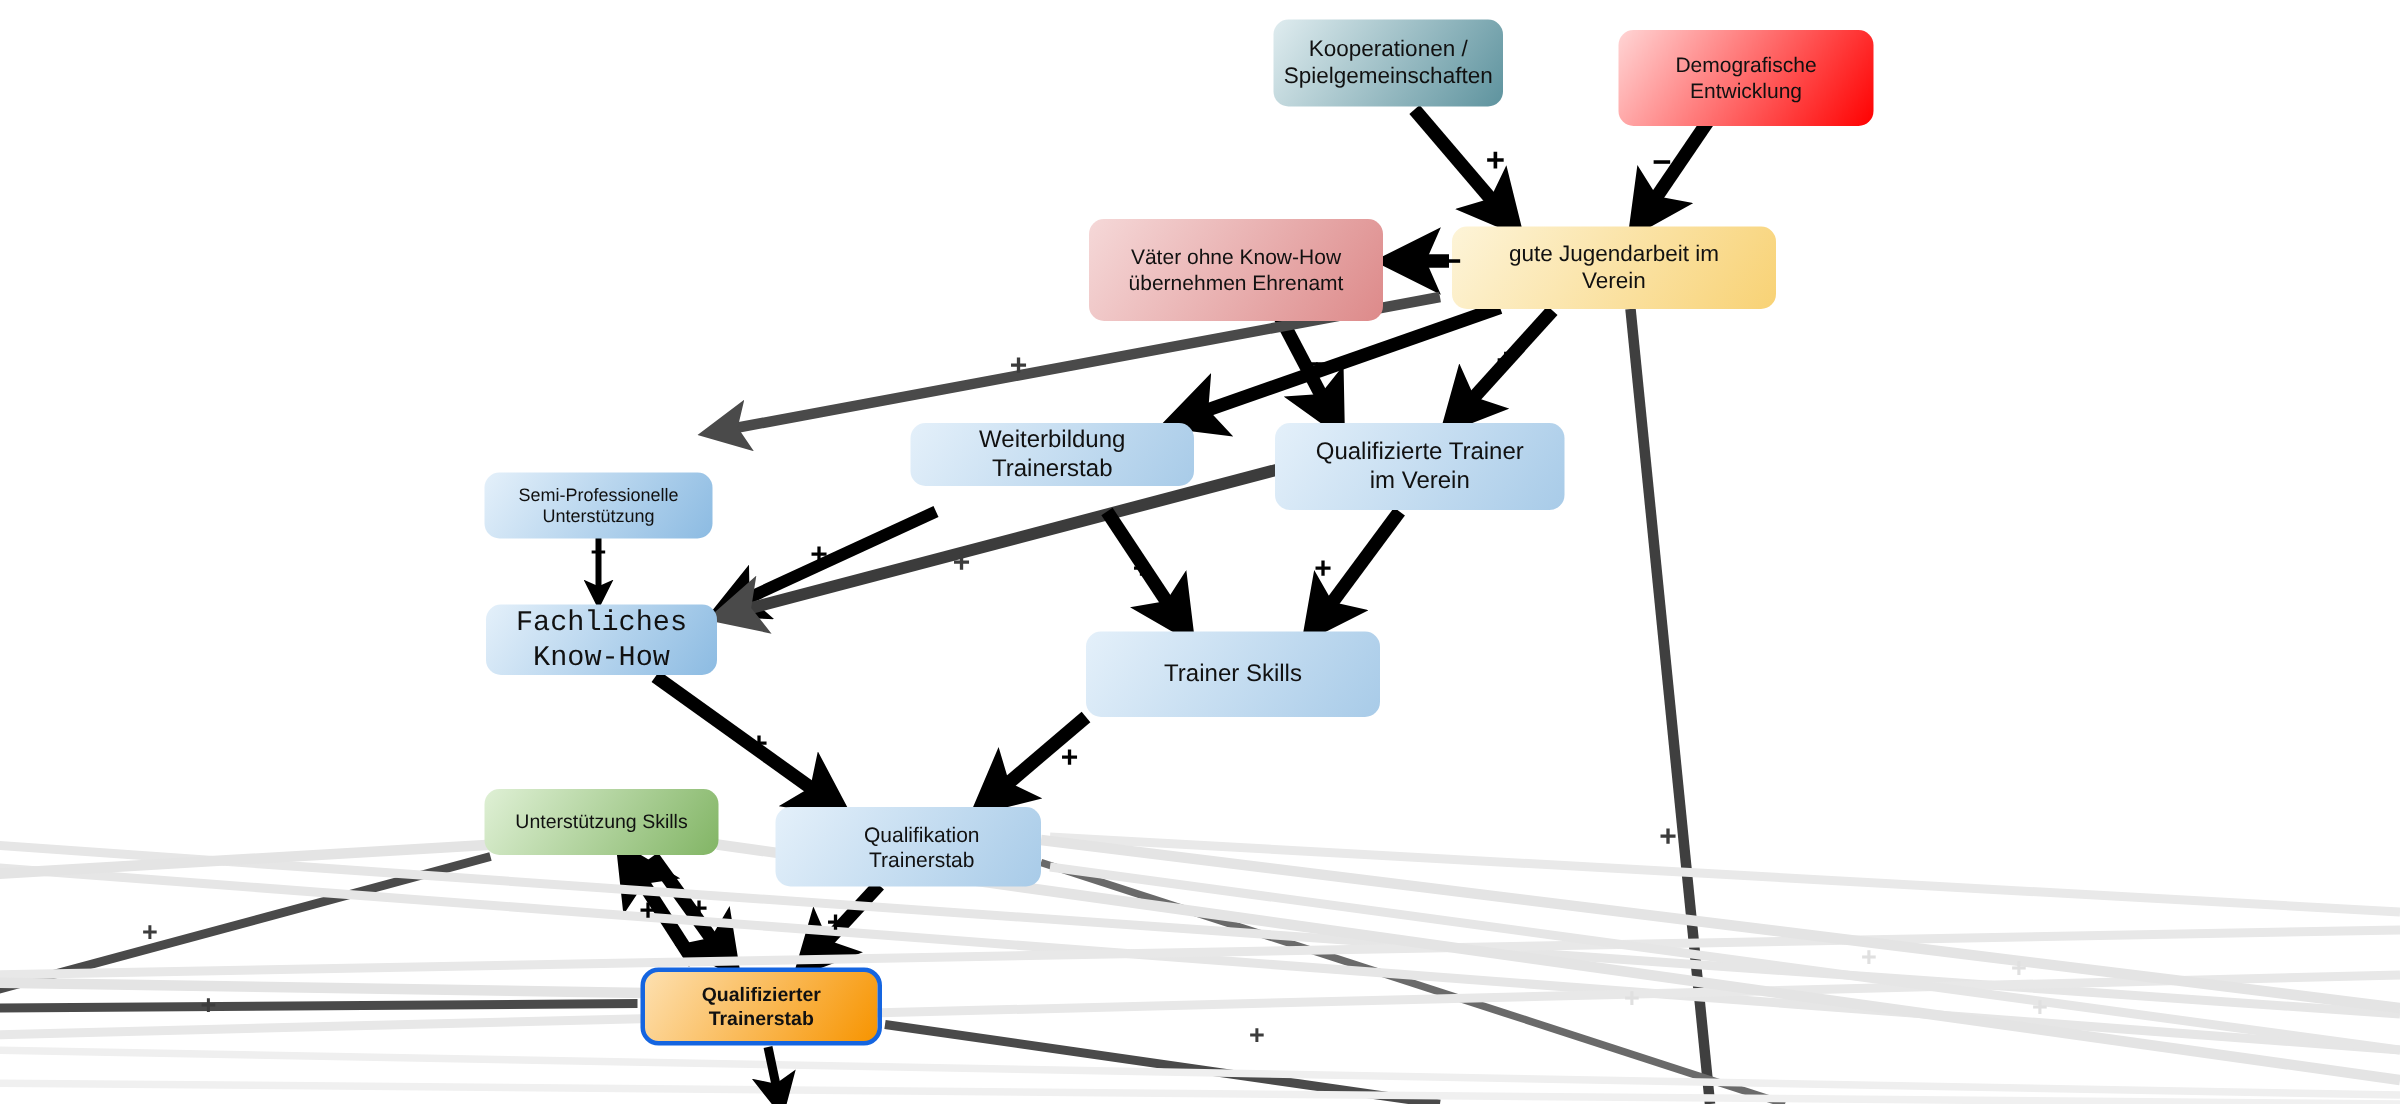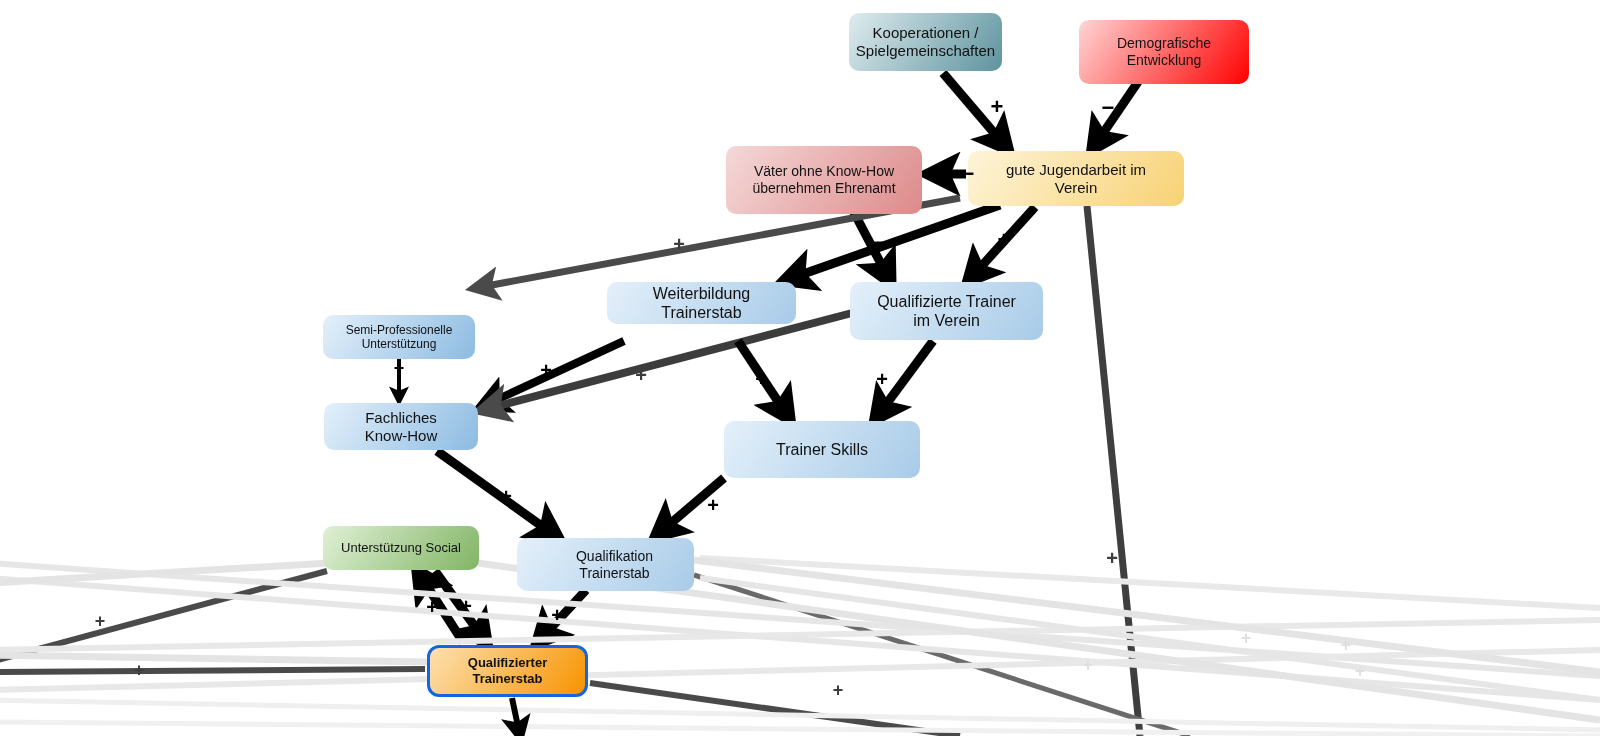--- a/index.html
+++ b/index.html
@@ -135,22 +135,22 @@
       <div class="node" style="left: 968px; top: 151px; width: 216px; height: 55px; font-size: 15px; color: rgb(17, 17, 17); background: linear-gradient(125deg, rgb(253, 244, 216) 0%, rgb(248, 210, 117) 100%);">gute Jugendarbeit im
 Verein</div>
       <div class="node" style="left: 726px; top: 146px; width: 196px; height: 68px; font-size: 14px; color: rgb(17, 17, 17); background: linear-gradient(125deg, rgb(245, 216, 216) 0%, rgb(221, 138, 138) 100%);">Väter ohne Know-How
 übernehmen Ehrenamt</div>
       <div class="node" style="left: 323px; top: 271px; width: 152px; height: 44px; font-size: 12px; color: rgb(17, 17, 17); background: linear-gradient(125deg, rgb(228, 240, 250) 0%, rgb(140, 187, 226) 100%); margin-top: 44px;">Semi-Professionelle
 Unterstützung</div>
       <div class="node" style="left: 607px; top: 282px; width: 189px; height: 42px; font-size: 16px; color: rgb(17, 17, 17); background: linear-gradient(125deg, rgb(228, 240, 250) 0%, rgb(168, 203, 232) 100%);">Weiterbildung
 Trainerstab</div>
       <div class="node" style="left: 850px; top: 282px; width: 193px; height: 58px; font-size: 16px; color: rgb(17, 17, 17); background: linear-gradient(125deg, rgb(228, 240, 250) 0%, rgb(168, 203, 232) 100%);">Qualifizierte Trainer
 im Verein</div>
-      <div class="node" style="left: 324px; top: 403px; width: 154px; height: 47px; font-size: 15px; color: rgb(17, 17, 17); background: linear-gradient(125deg, rgb(228, 240, 250) 0%, rgb(140, 187, 226) 100%);">Fachliches
+      <div class="node" style="left: 324px; top: 403px; width: 154px; height: 47px; font-size: 19px; color: rgb(17, 17, 17); background: linear-gradient(125deg, rgb(228, 240, 250) 0%, rgb(140, 187, 226) 100%); font-family: Liberation Mono, monospace;">Fachliches
 Know-How</div>
       <div class="node" style="left: 724px; top: 421px; width: 196px; height: 57px; font-size: 16px; color: rgb(17, 17, 17); background: linear-gradient(125deg, rgb(228, 240, 250) 0%, rgb(168, 203, 232) 100%);">Trainer Skills</div>
-      <div class="node" style="left: 323px; top: 526px; width: 156px; height: 44px; font-size: 13px; color: rgb(17, 17, 17); background: linear-gradient(125deg, rgb(223, 240, 213) 0%, rgb(130, 181, 101) 100%);">Unterstützung Social</div>
+      <div class="node" style="left: 323px; top: 526px; width: 156px; height: 44px; font-size: 13px; color: rgb(17, 17, 17); background: linear-gradient(125deg, rgb(223, 240, 213) 0%, rgb(130, 181, 101) 100%);">Unterstützung Skills</div>
       <div class="node" style="left: 517px; top: 538px; width: 177px; height: 53px; font-size: 14px; color: rgb(17, 17, 17); background: linear-gradient(125deg, rgb(228, 240, 250) 0%, rgb(168, 203, 232) 100%); padding-left: 24px;">Qualifikation
 Trainerstab</div>
       <div class="node selected" style="left: 427px; top: 645px; width: 161px; height: 52px; font-size: 13px; color: rgb(17, 17, 17); background: linear-gradient(125deg, rgb(253, 224, 176) 0%, rgb(247, 148, 0) 100%);">Qualifizierter
 Trainerstab</div>
     </div>
 </div>
 
 </body></html>

